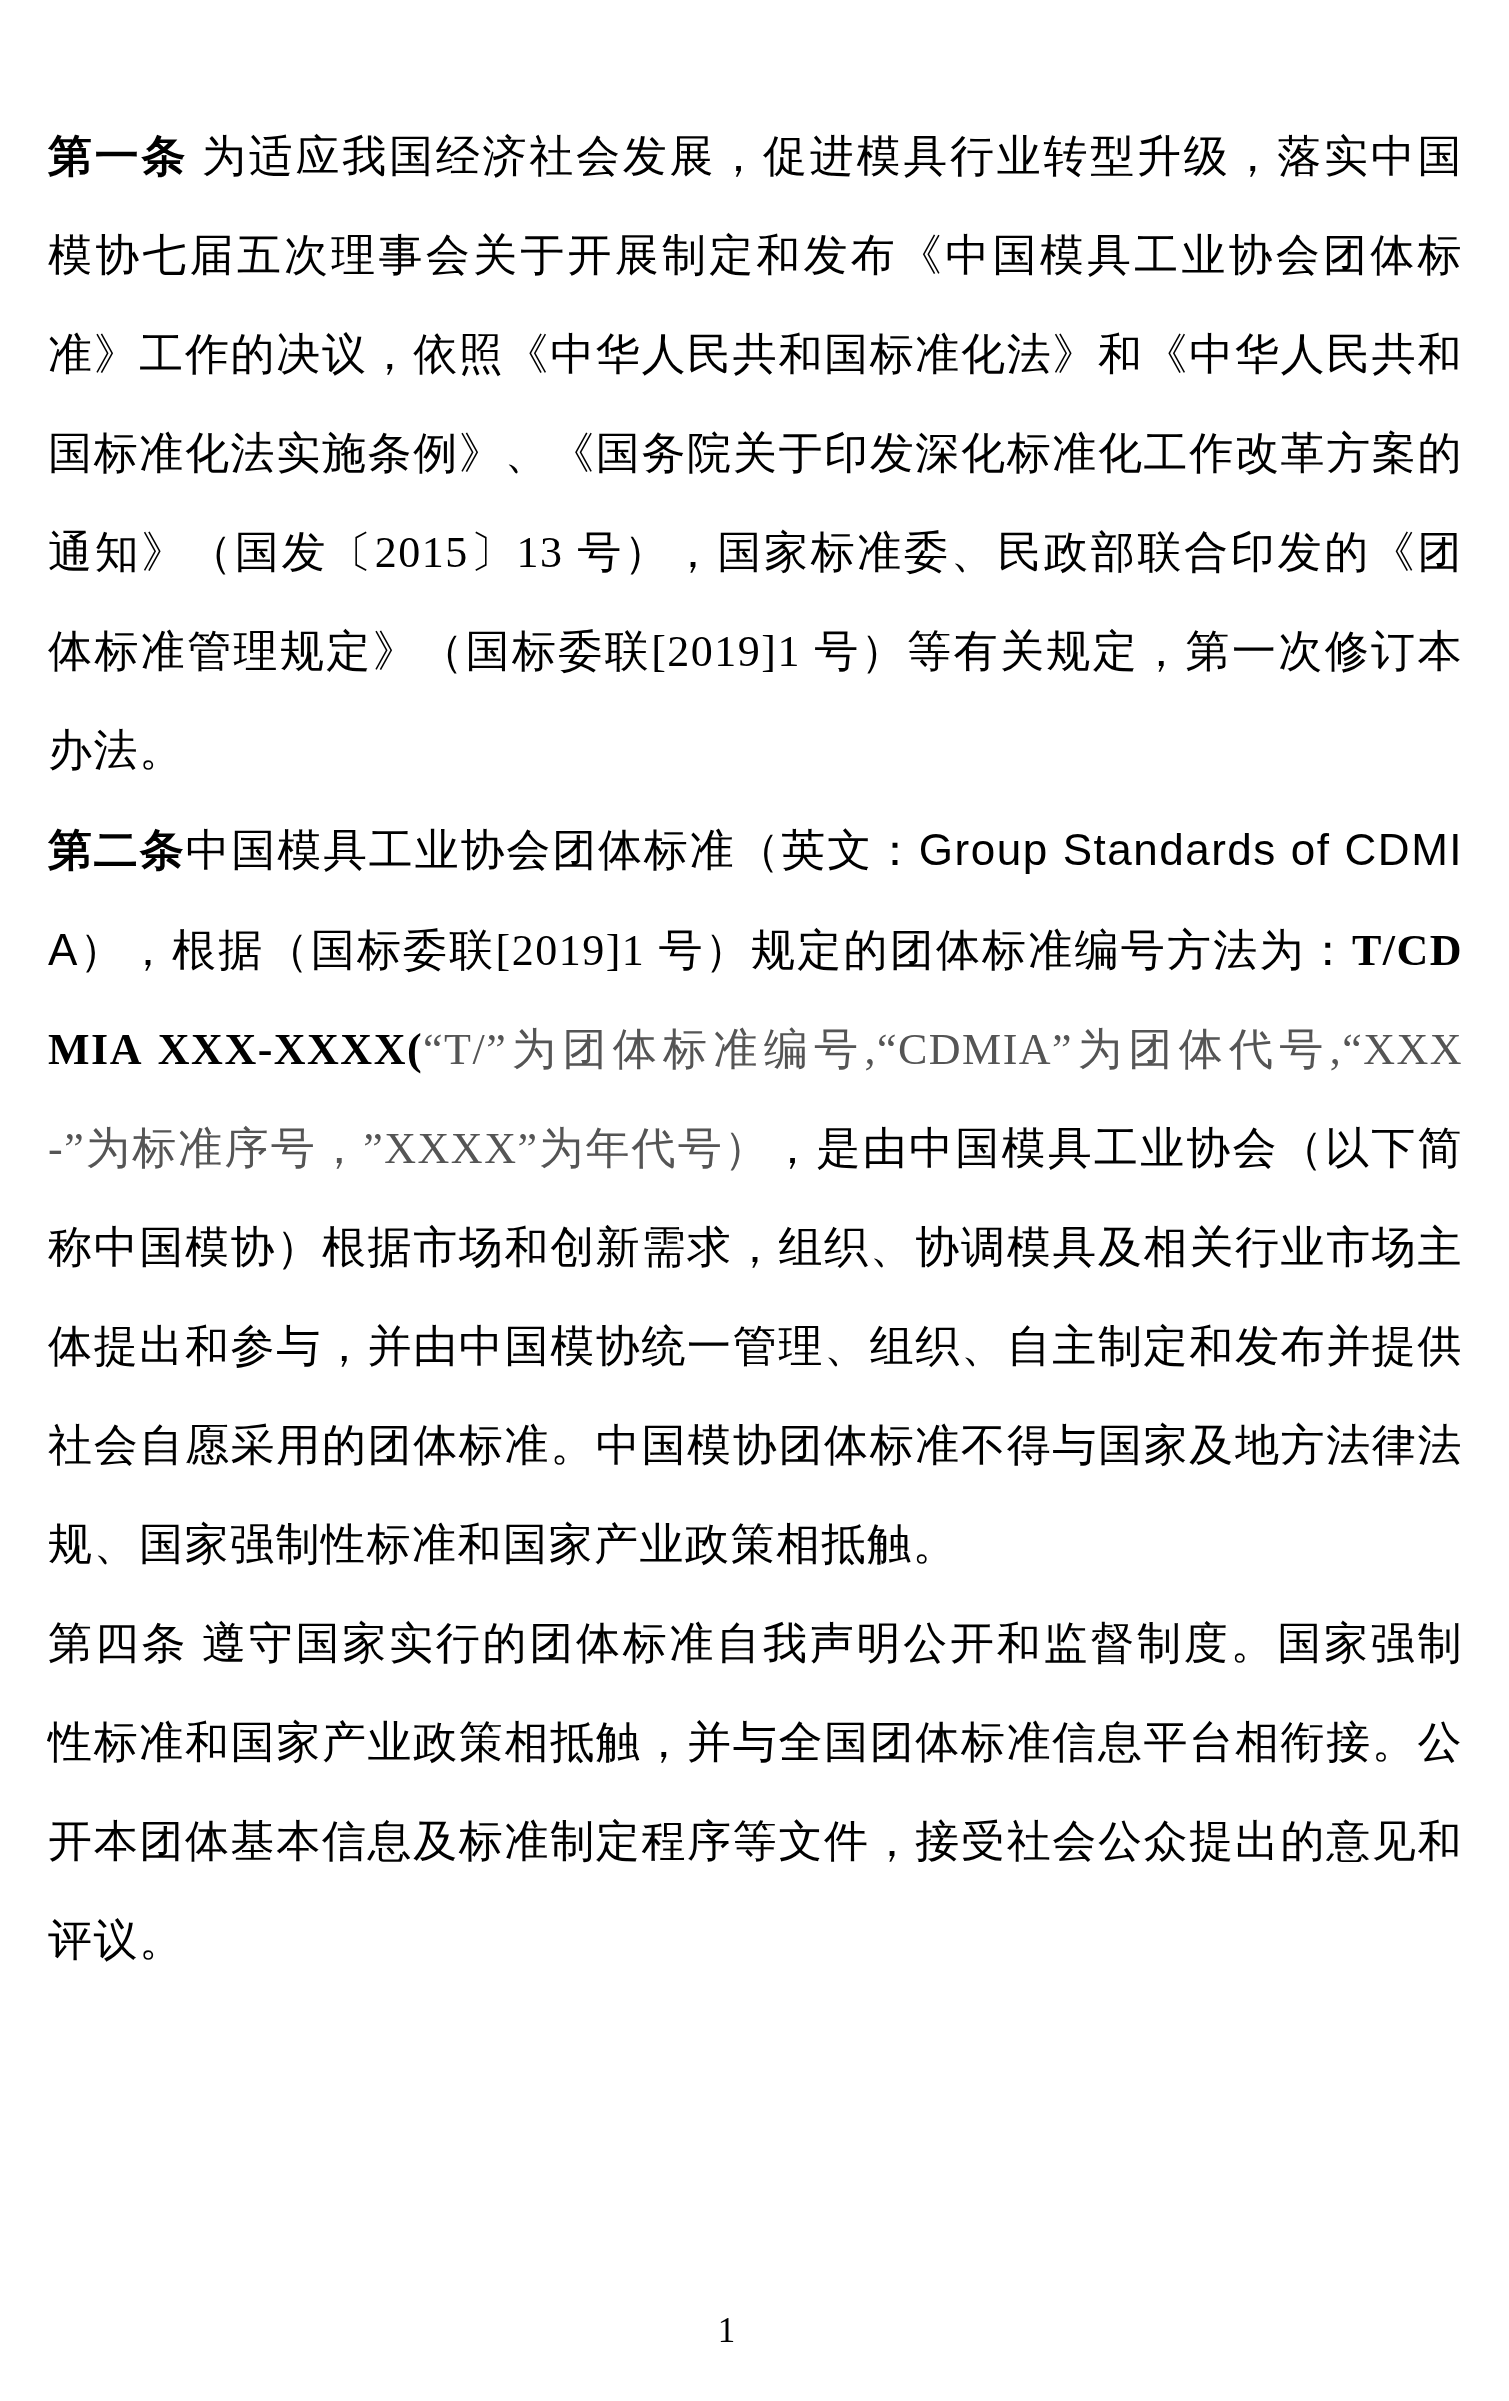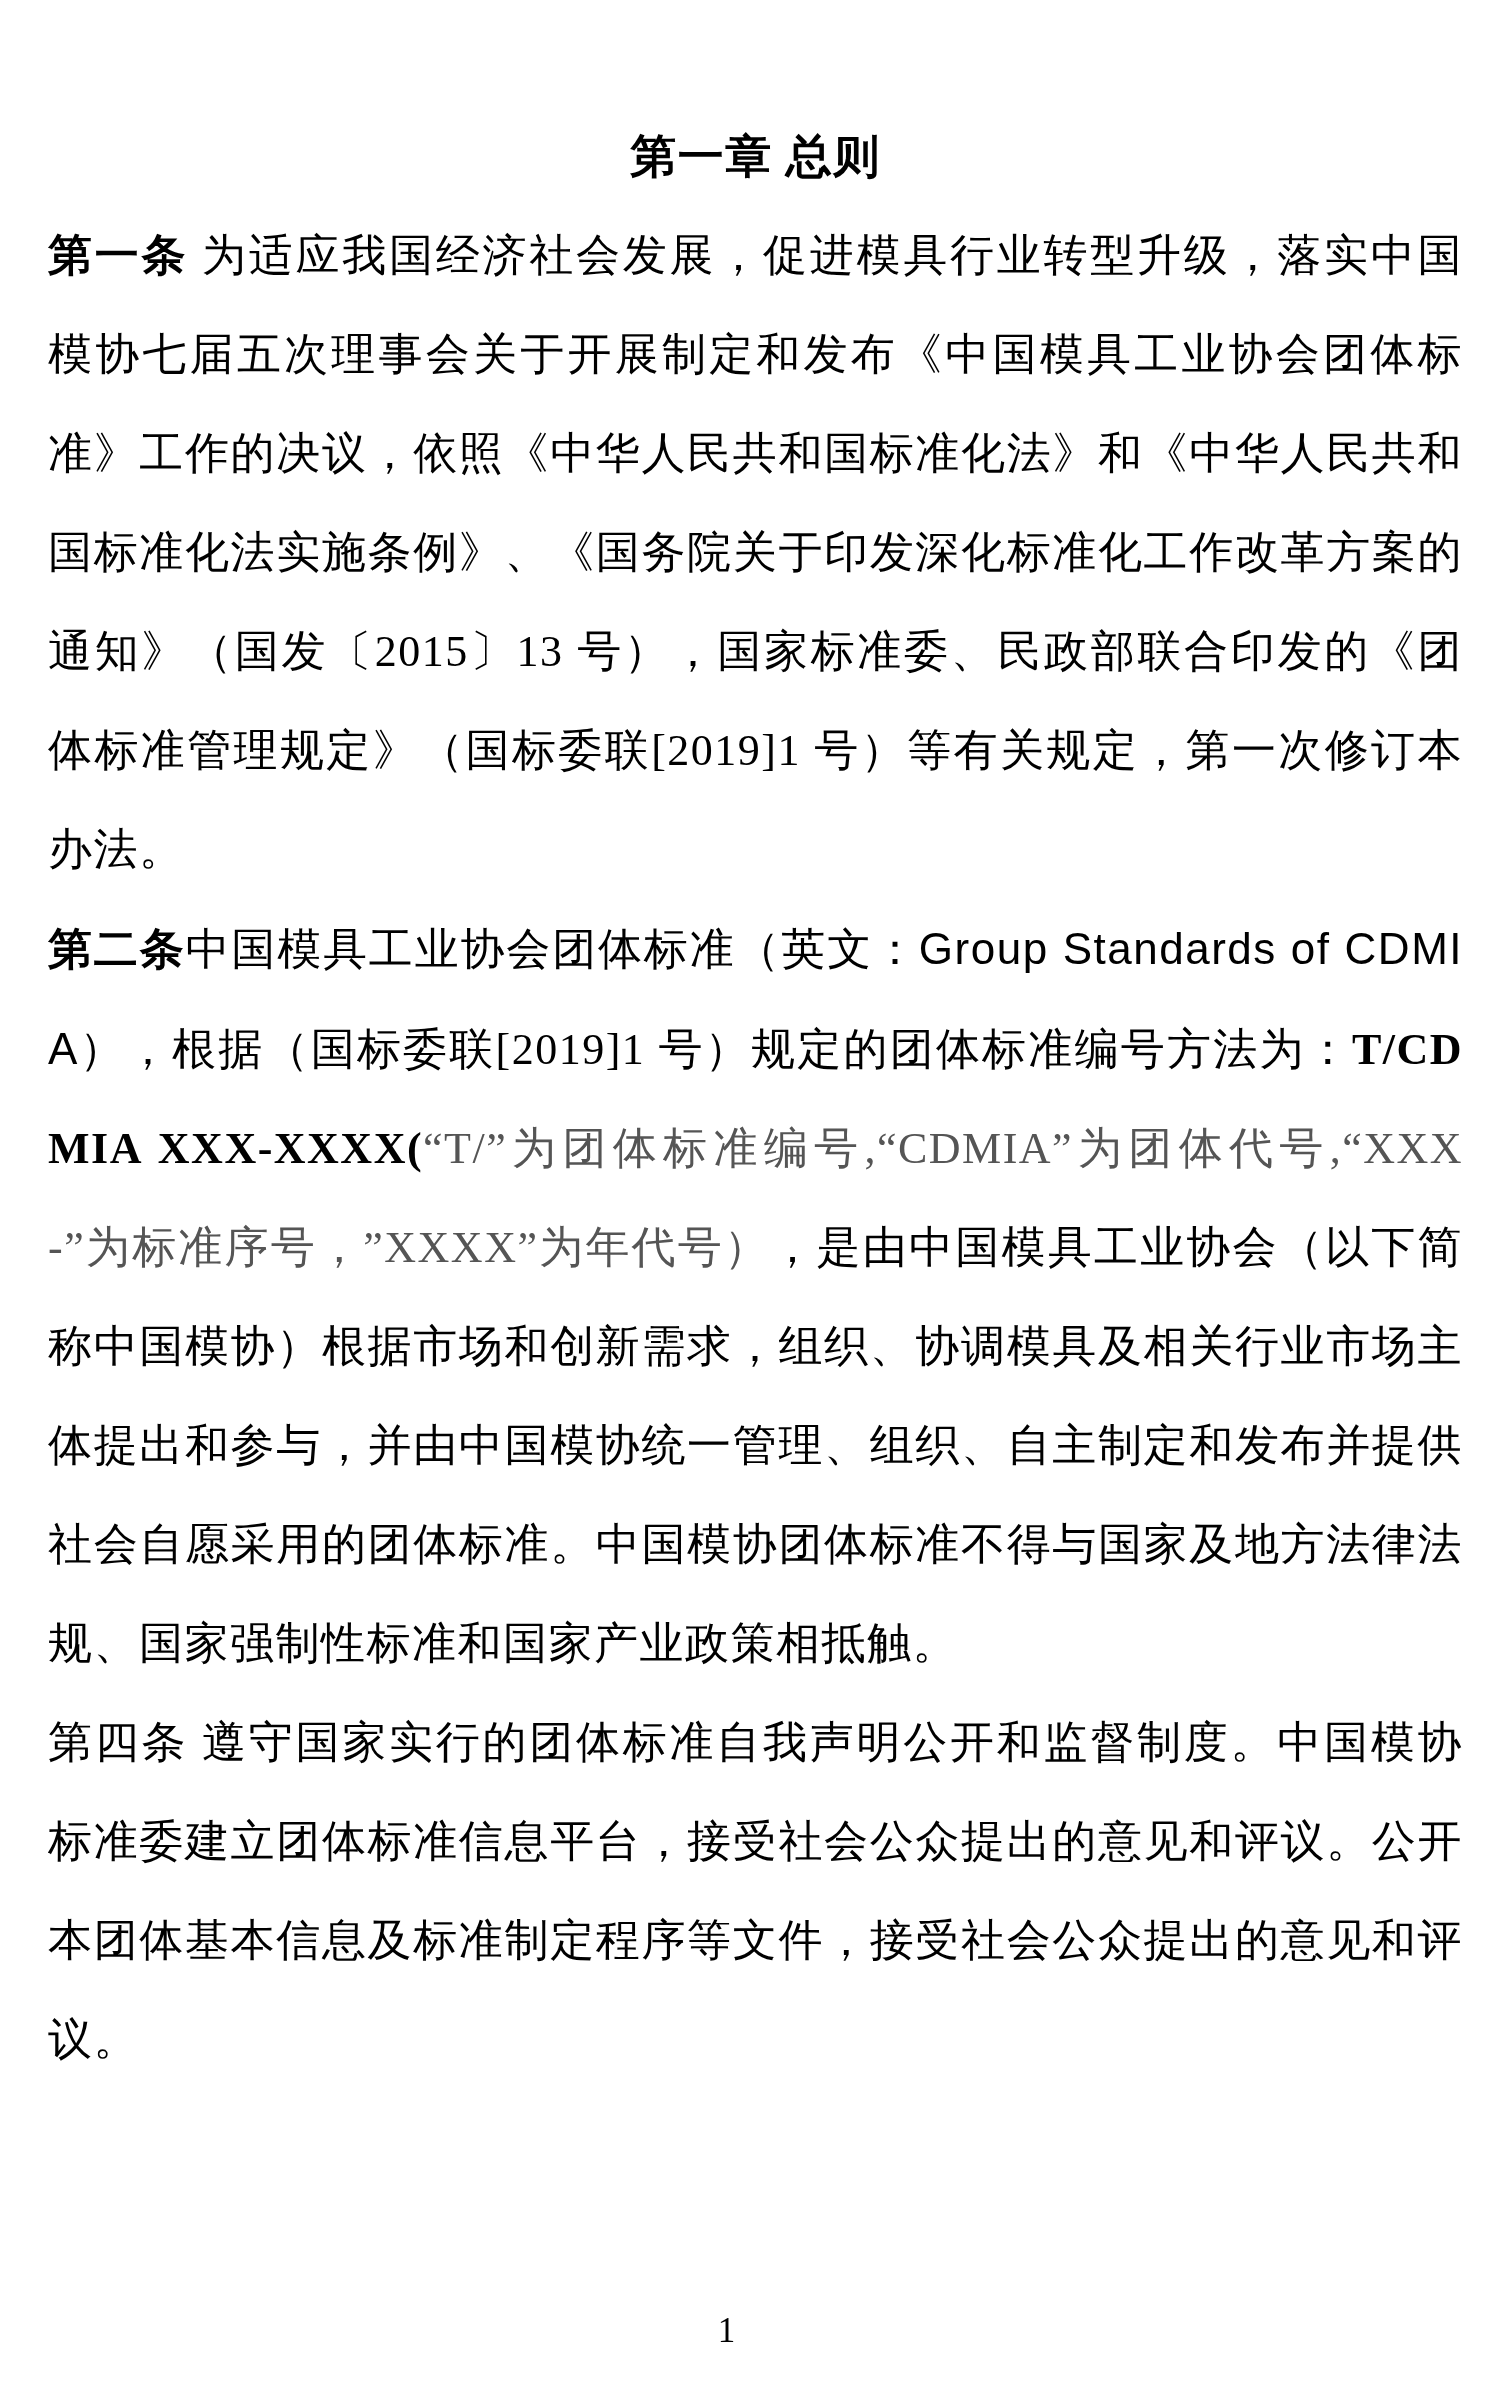--- a/index.html
+++ b/index.html
@@ -57,25 +57,24 @@
     font-size: 35px;
     line-height: 46px;
     color: #000000;
   }
 </style>
 </head>
 <body>
 
 <div class="page">
 
-  <div class="chapter-title">第一章 总则</div>
 
   <p class="body-par"><span class="bold-cn">第一条</span><span> 为适应我国经济社会发展，促进模具行业转型升级，落实中国模协七届五次理事会关于开展制定和发布《中国模具工业协会团体标准》工作的决议，依照《中华人民共和国标准化法》和《中华人民共和国标准化法实施条例》、《国务院关于印发深化标准化工作改革方案的通知》（国发〔2015〕13 号），国家标准委、民政部联合印发的《团体标准管理规定》（国标委联[2019]1 号）等有关规定，第一次修订本办法。</span></p>
 
   <p class="body-par"><span class="bold-cn">第二条</span><span>中国模具工业协会团体标准（英文：</span><span class="latin-sans">Group Standards of CDMIA</span><span>），根据（国标委联[2019]1 号）规定的团体标准编号方法为：</span><span class="bold-latin">T/CDMIA XXX-XXXX(</span><span class="muted">“T/”为团体标准编号,“CDMIA”为团体代号,“XXX-”为标准序号，”XXXX”为年代号）</span><span>，是由中国模具工业协会（以下简称中国模协）根据市场和创新需求，组织、协调模具及相关行业市场主体提出和参与，并由中国模协统一管理、组织、自主制定和发布并提供社会自愿采用的团体标准。中国模协团体标准不得与国家及地方法律法规、国家强制性标准和国家产业政策相抵触。</span></p>
 
 
-  <p class="body-par"><span>第四条 遵守国家实行的团体标准自我声明公开和监督制度。中国模协标准委建立团体标准信息平台，接受社会公众提出的意见和评议。公开本团体基本信息及标准制定程序等文件，接受社会公众提出的意见和评议。</span></p>
+  <p class="body-par"><span>第四条 遵守国家实行的团体标准自我声明公开和监督制度。国家强制性标准和国家产业政策相抵触，并与全国团体标准信息平台相衔接。公开本团体基本信息及标准制定程序等文件，接受社会公众提出的意见和评议。</span></p>
 
 </div>
 
 <div class="page-footer">1</div>
 
 
 </body></html>

